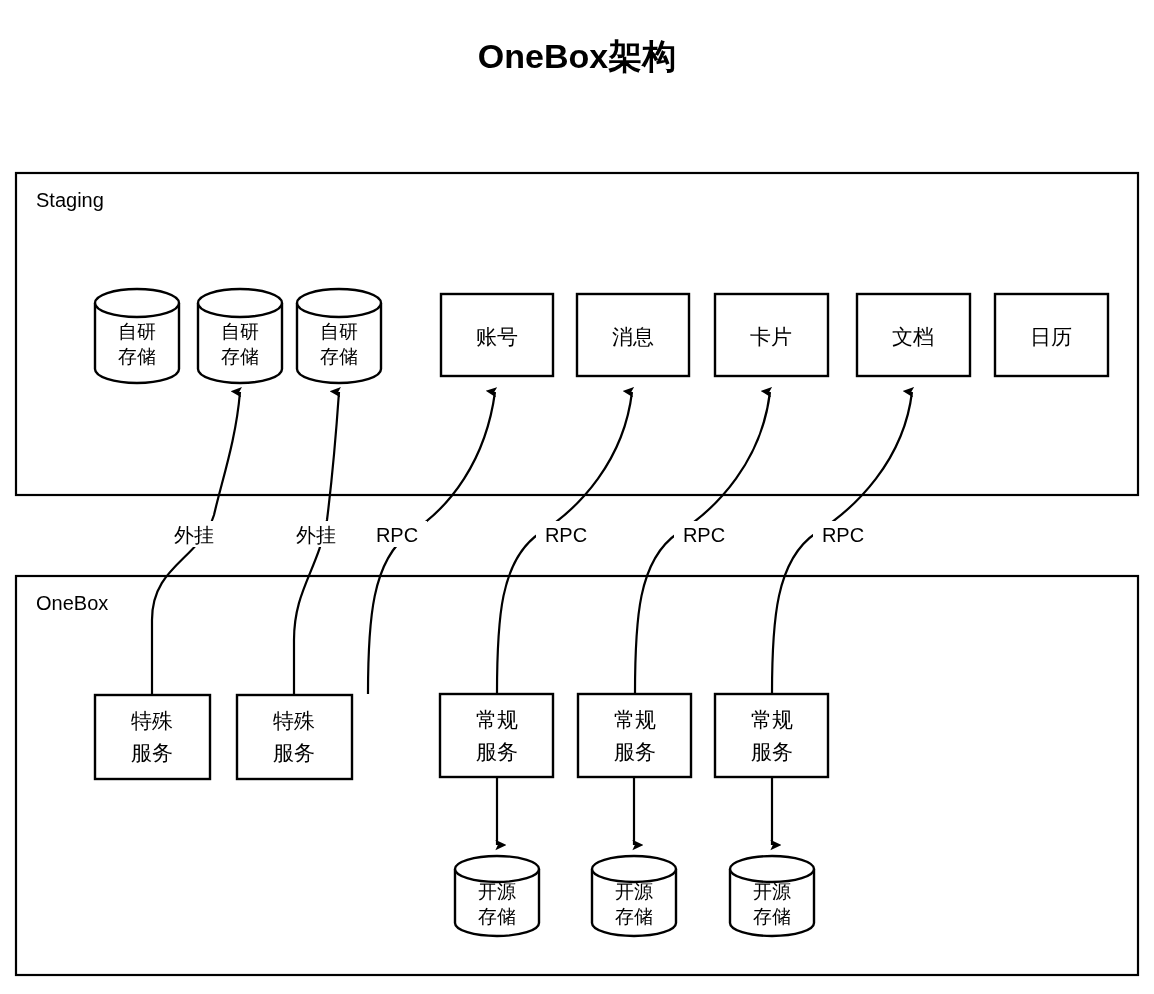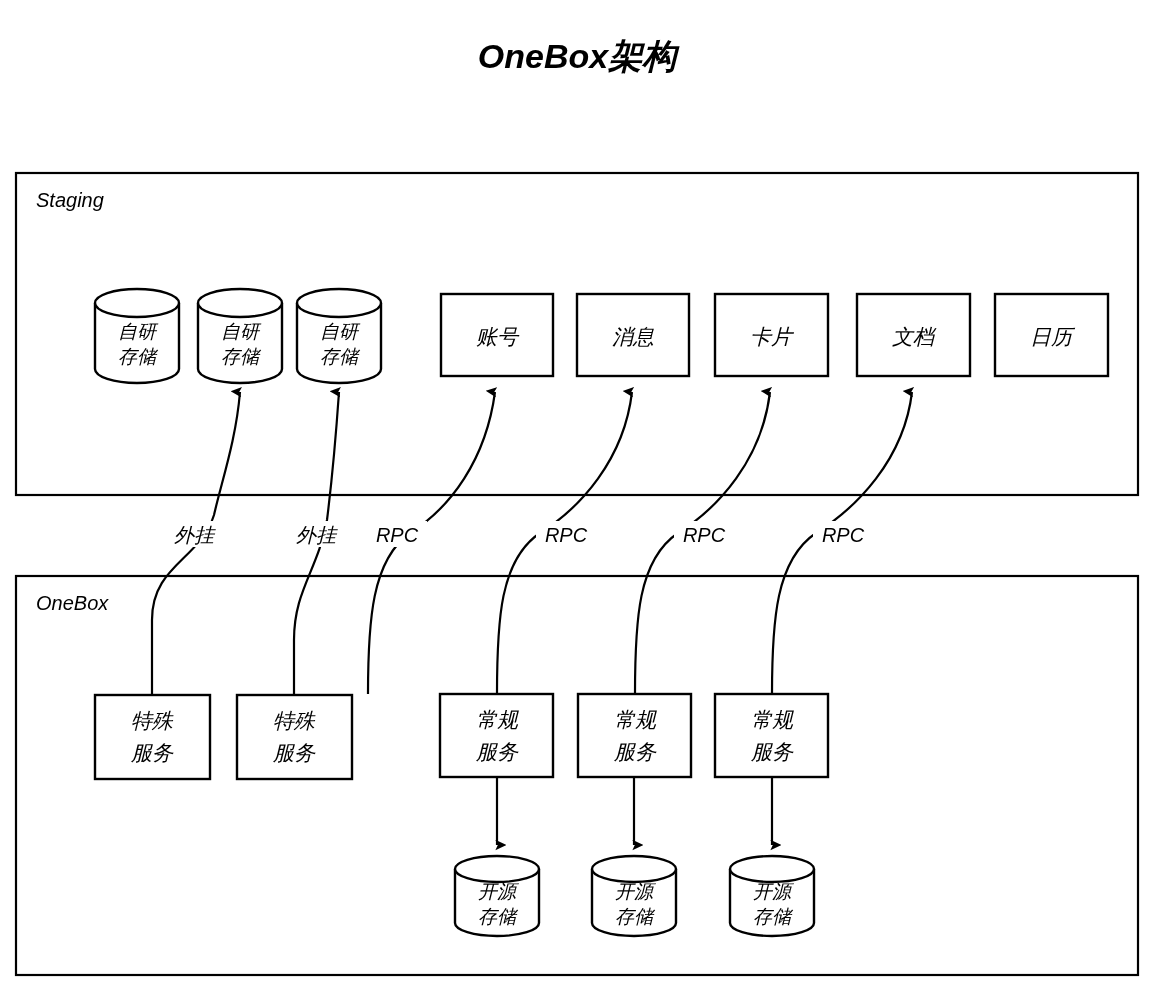--- a/index.html
+++ b/index.html
@@ -11,21 +11,20 @@
     width: 1154px;
     height: 994px;
     font-family: "Liberation Sans", "DejaVu Sans", sans-serif;
     color: #000000;
     position: relative;
     overflow: hidden;
   }
   #diagram-root {
     position: absolute;
     inset: 0;
-    font-style: italic;
   }
   svg#diagram {
     display: block;
     width: 1154px;
     height: 994px;
   }
   .page-title {
     font-size: 34px;
     font-weight: bold;
     fill: #000000;

